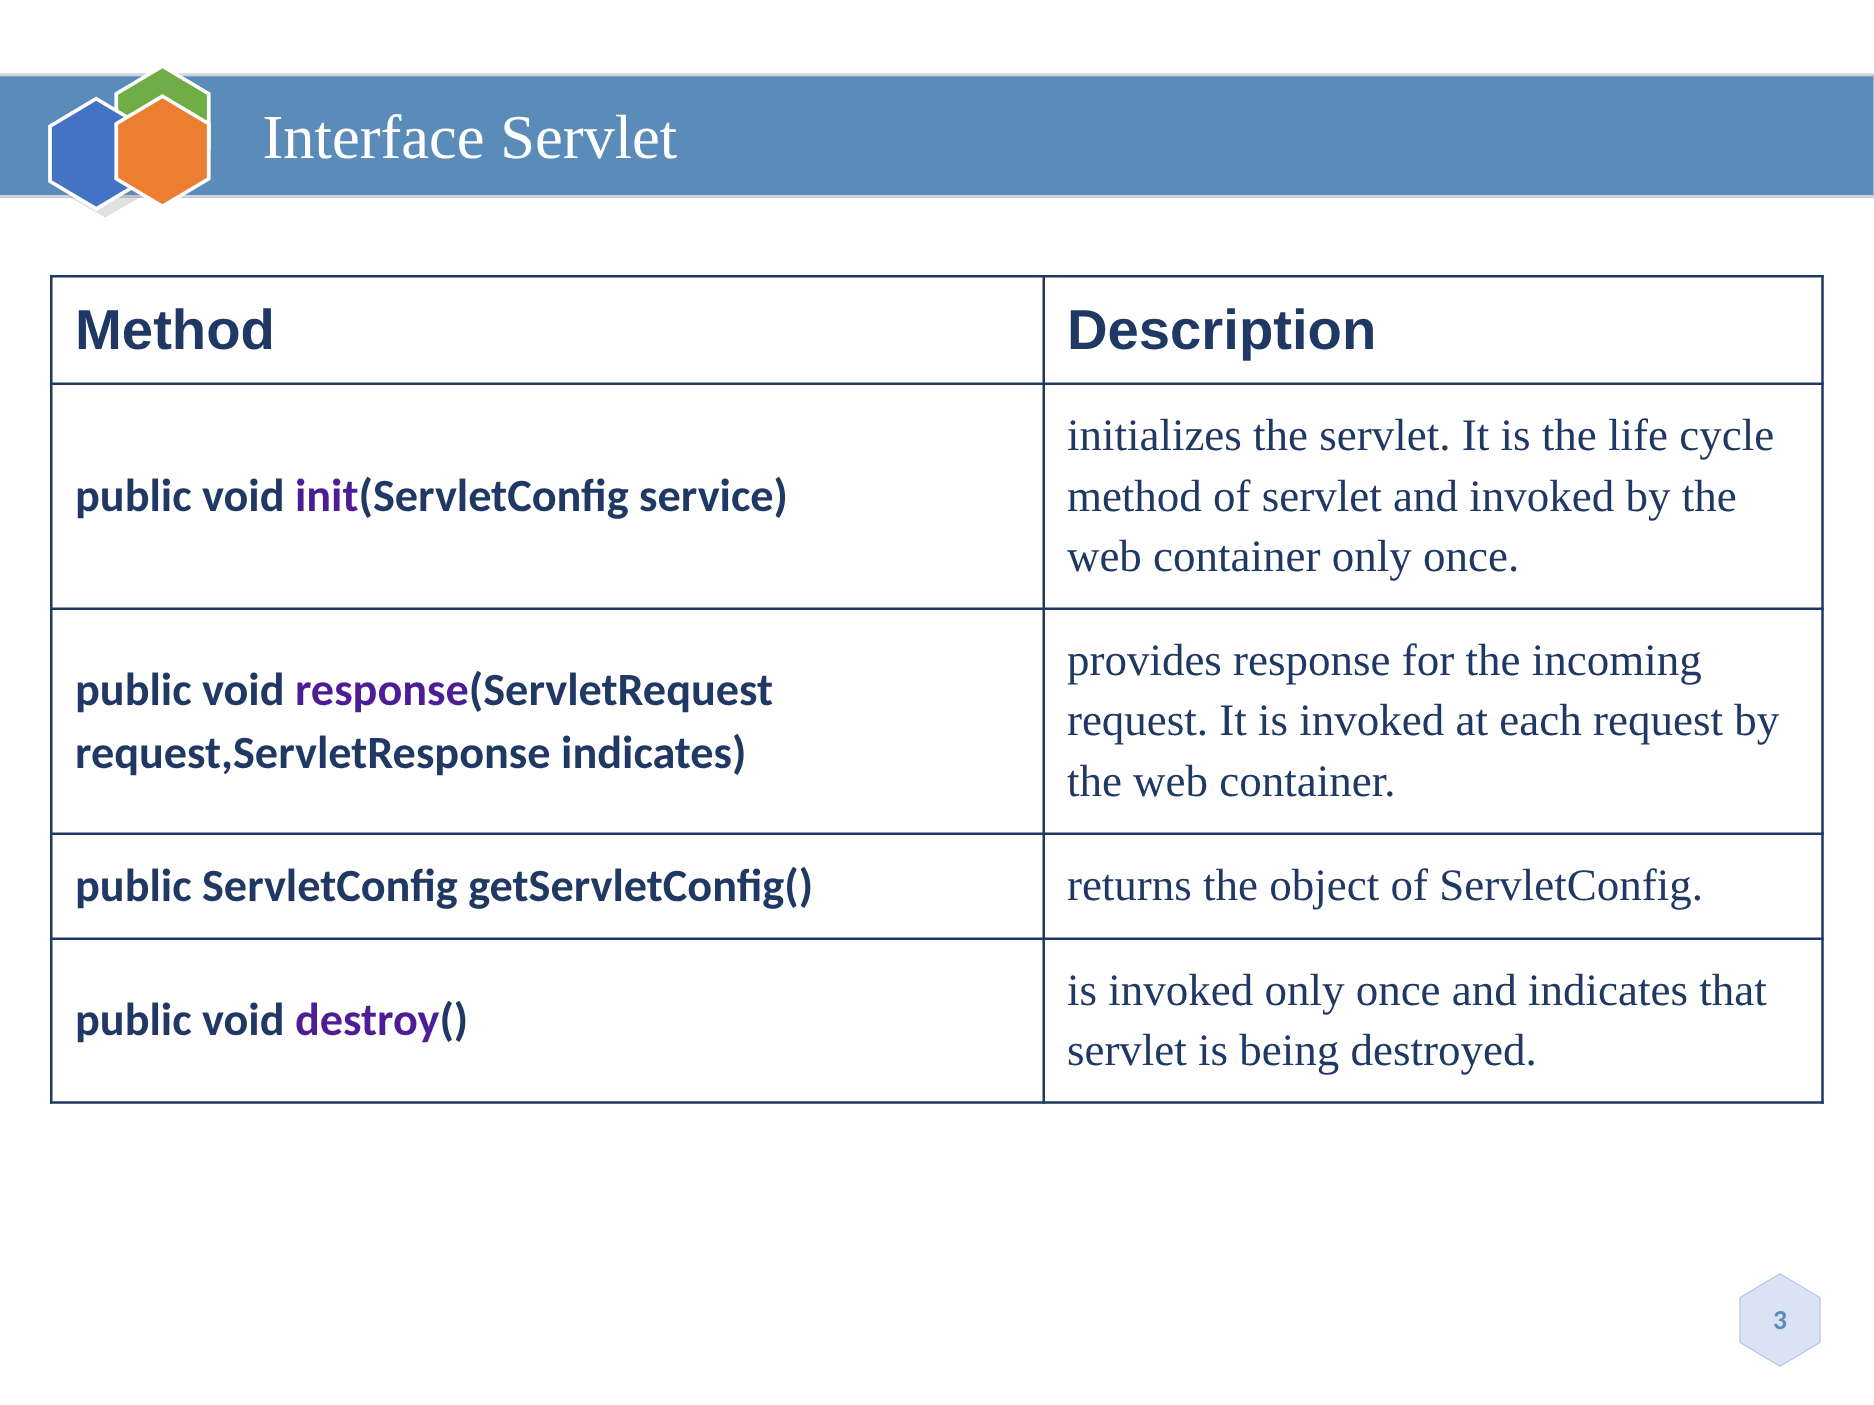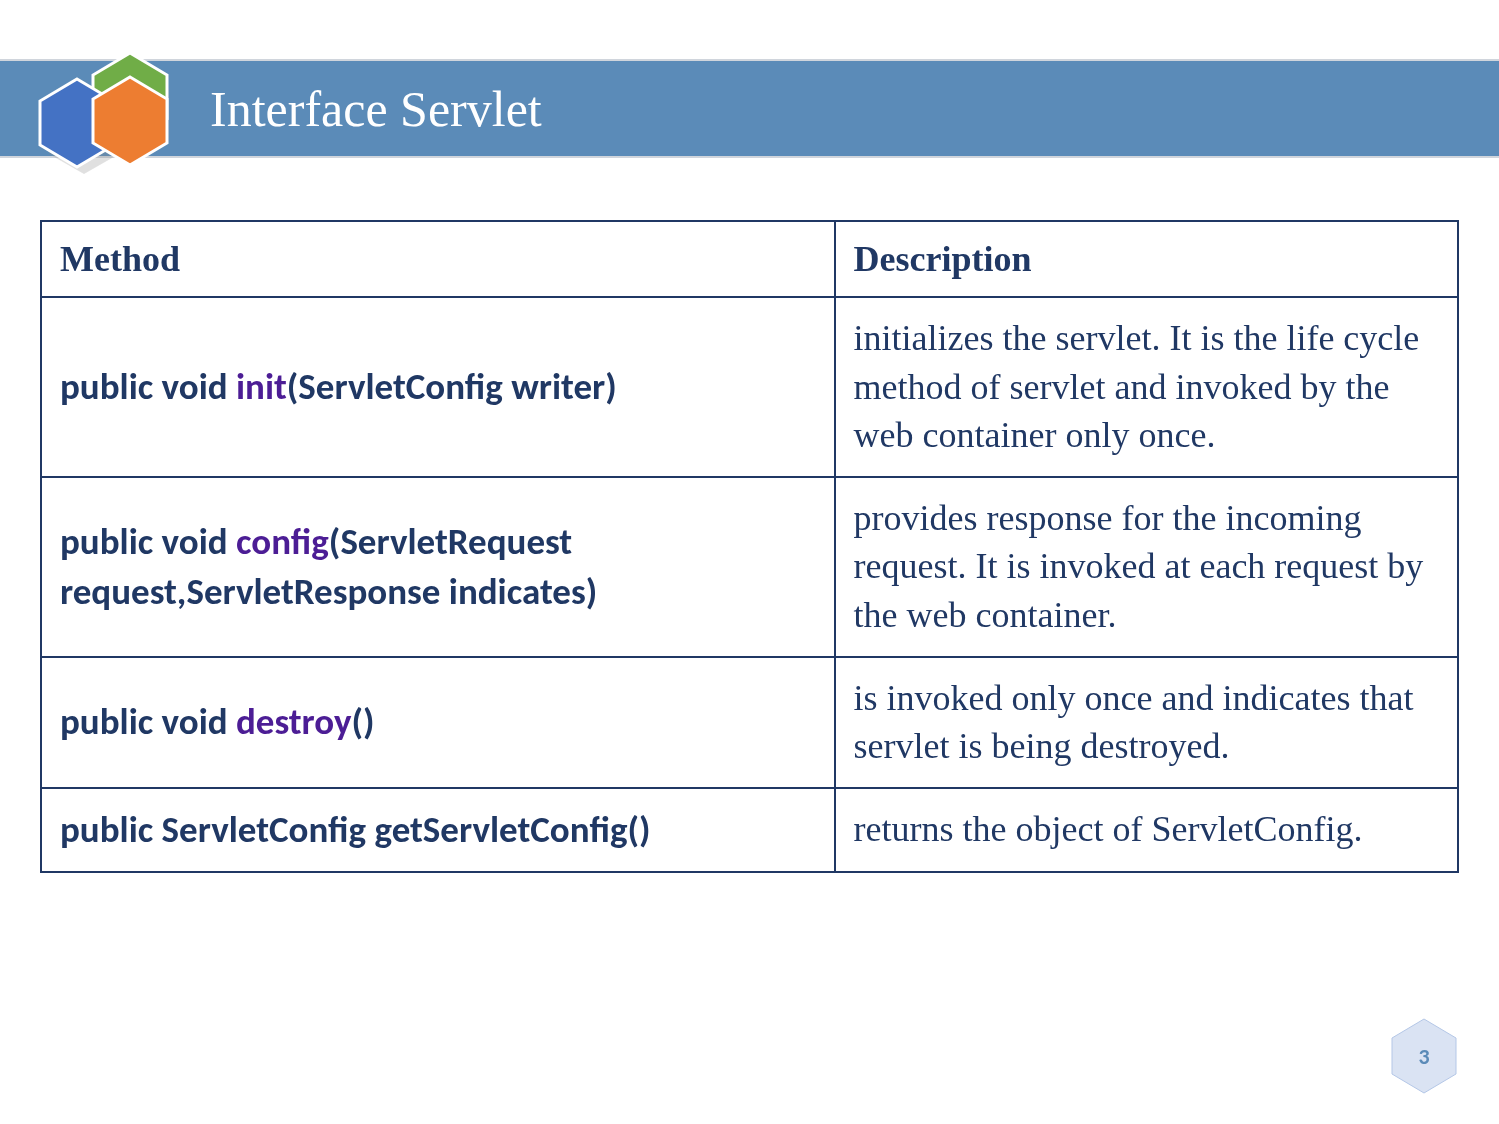--- a/index.html
+++ b/index.html
@@ -50,23 +50,23 @@
     table-layout: fixed;
   }
   table.methods th, table.methods td {
     border: 2px solid #203864;
     padding: 16px 18px;
     vertical-align: middle;
     text-align: left;
   }
   table.methods th {
     color: #203864;
-    font-size: 36px;
+    font-size: 45px;
     font-weight: bold;
-    font-family: Liberation Serif, serif;
+    font-family: Liberation Sans, sans-serif;
   }
   table.methods td {
     font-size: 36px;
     color: #203864;
     line-height: 1.35;
     margin-top: 36px;
   }
   .method-col { width: 56%; }
   .desc-col { width: 44%; }
   .sig {
@@ -131,41 +131,41 @@
     </colgroup>
     <thead>
       <tr>
         <th>Method</th>
         <th>Description</th>
       </tr>
     </thead>
     <tbody>
       <tr>
         <td>
-          <span class="sig"><span>public void </span><span class="kw">init</span><span>(ServletConfig writer)</span></span>
+          <span class="sig"><span>public void </span><span class="kw">init</span><span>(ServletConfig service)</span></span>
         </td>
         <td class="desc">initializes the servlet. It is the life cycle method of servlet and invoked by the web container only once.</td>
       </tr>
       <tr>
         <td>
-          <span class="sig"><span>public void </span><span class="kw">config</span><span>(ServletRequest request,ServletResponse indicates)</span></span>
+          <span class="sig"><span>public void </span><span class="kw">response</span><span>(ServletRequest request,ServletResponse indicates)</span></span>
         </td>
         <td class="desc">provides response for the incoming request. It is invoked at each request by the web container.</td>
+      </tr>
+      <tr>
+        <td>
+          <span class="sig"><span>public ServletConfig getServletConfig()</span><span class="kw"></span><span></span></span>
+        </td>
+        <td class="desc">returns the object of ServletConfig.</td>
       </tr>
       <tr>
         <td>
           <span class="sig"><span>public void </span><span class="kw">destroy</span><span>()</span></span>
         </td>
         <td class="desc">is invoked only once and indicates that servlet is being destroyed.</td>
-      </tr>
-      <tr>
-        <td>
-          <span class="sig"><span>public ServletConfig getServletConfig()</span><span class="kw"></span><span></span></span>
-        </td>
-        <td class="desc">returns the object of ServletConfig.</td>
       </tr>
     </tbody>
   </table>
 </div>
 
 <div class="page-num-wrap">
   <svg width="70" height="80" viewBox="0 0 70 80">
     <polygon points="35,3 67,22 67,58 35,77 3,58 3,22" fill="#DAE3F3" stroke="#B4C7E7" stroke-width="1"></polygon>
   </svg>
   <div class="page-num">3</div>

